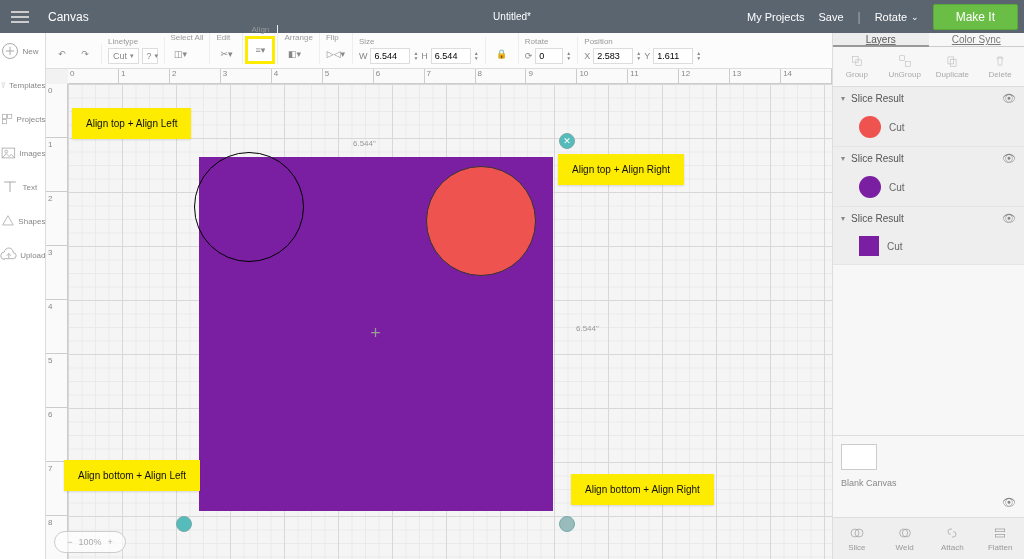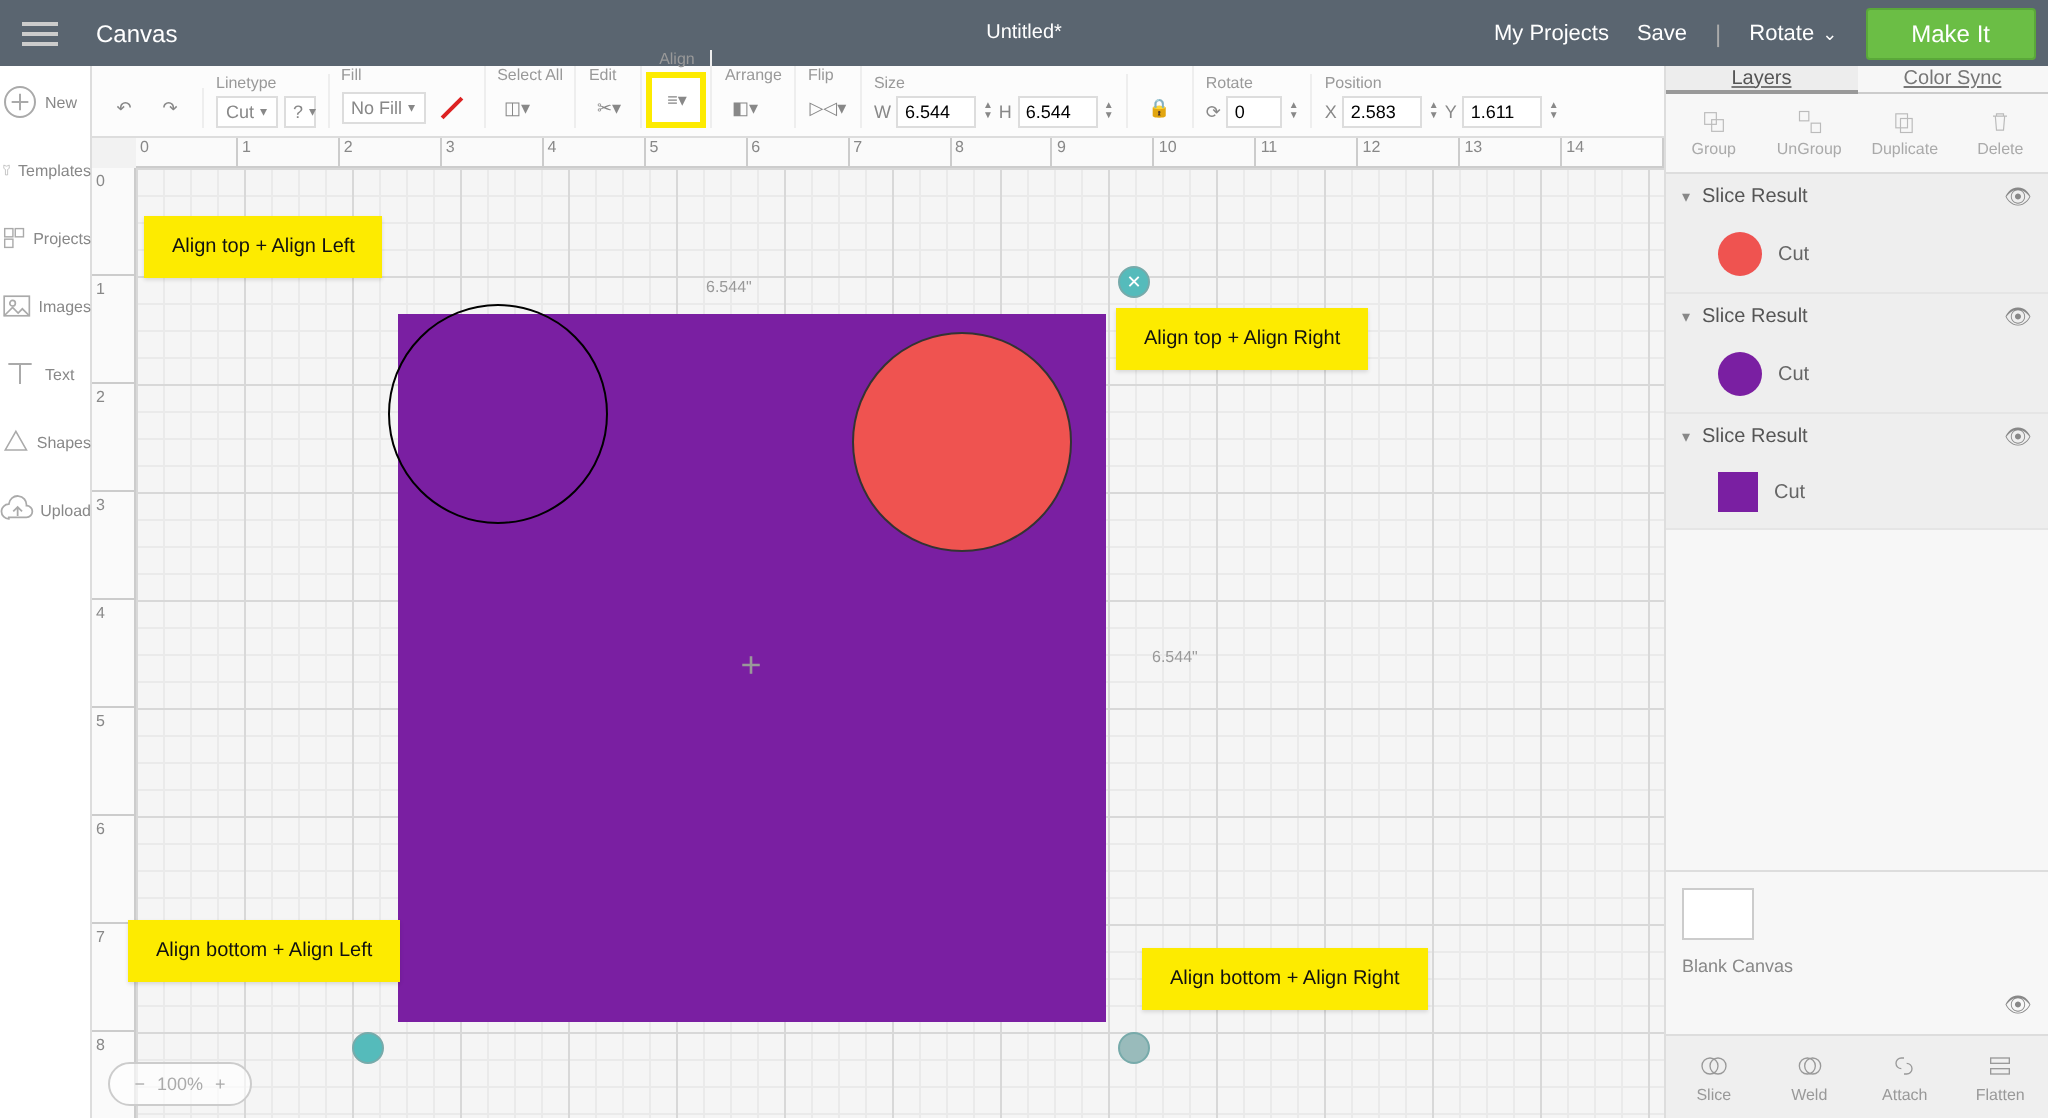--- a/index.html
+++ b/index.html
@@ -169,31 +169,20 @@
       <div class="iconbtn">↷</div>
     </div>
   </div>
   <div class="propgroup">
     <div class="label">Linetype</div>
     <div class="ctrl">
       <div class="sel">
           <span>Cut</span>
         </div>
       <div class="sel" style="width:16px">?</div>
-    </div>
-  </div>
-  <div class="propgroup">
-    <div class="label">Fill</div>
-    <div class="ctrl">
-      <div class="sel">
-          <span>No Fill</span>
-        </div>
-      <div class="iconbtn">
-          <div class="redline"></div>
-        </div>
     </div>
   </div>
   <div class="propgroup">
     <div class="label">Select All</div>
     <div class="ctrl">
         <div class="iconbtn">◫▾</div>
       </div>
   </div>
   <div class="propgroup">
     <div class="label">Edit</div>

